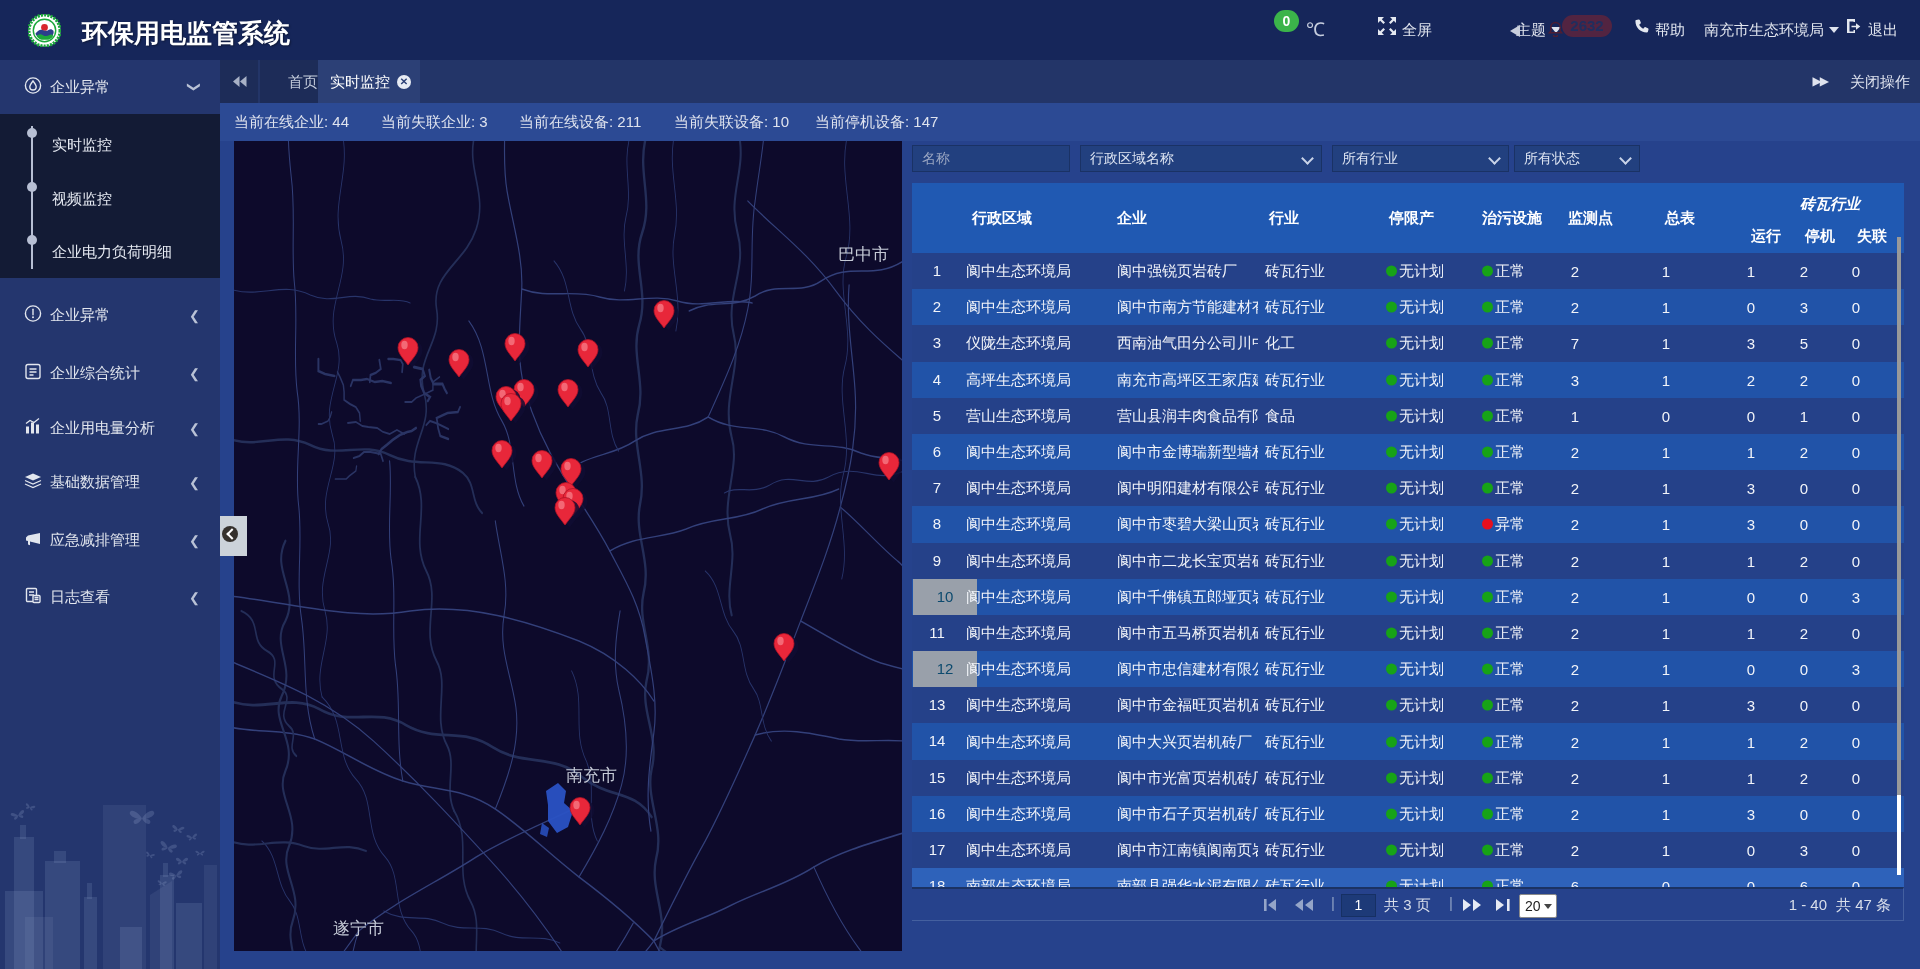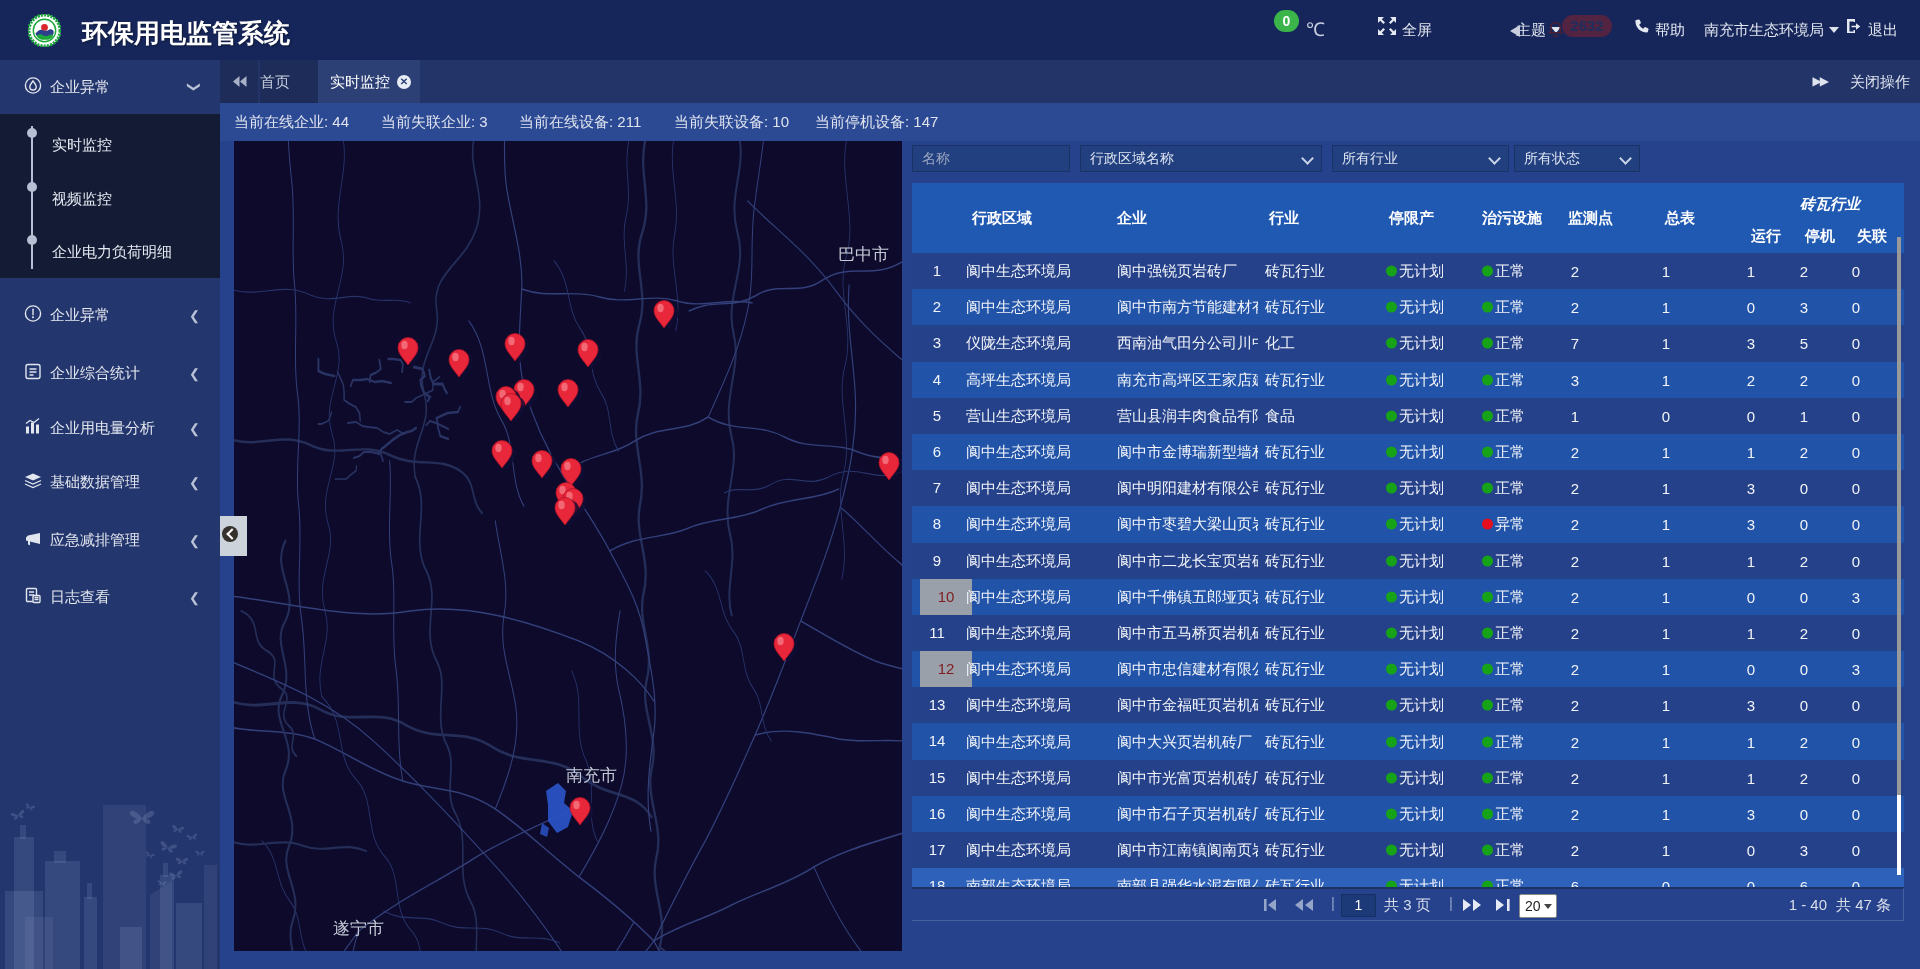--- a/index.html
+++ b/index.html
@@ -23,21 +23,21 @@
 .finput{position:absolute;height:27px;background:#22407f;border:1px solid #1a3265;color:#9aa6c2;font-size:14px;line-height:25px;padding-left:9px}
 .fsel{position:absolute;height:27px;background:#22407f;border:1px solid #1a3265;color:#dde4f2;font-size:14px;line-height:25px;padding-left:9px}
 .fchev{position:absolute;top:8px;right:9px;width:9px;height:9px;border-left:2px solid #c9d3e8;border-bottom:2px solid #c9d3e8;transform:rotate(-45deg)}
 #thead{position:absolute;left:912px;top:183px;width:992px;height:70px;background:#2059b2;color:#fff;font-size:15px;font-weight:bold;z-index:5}
 .hc{position:absolute;white-space:nowrap}
 #tbody{position:absolute;left:912px;top:253px;width:992px;height:634px;overflow:hidden;z-index:5}
 .trow{position:relative;width:992px;height:36.2px;color:#f2f4f9;font-size:15px}
 .trow .c{position:absolute;top:50%;transform:translateY(-50%);white-space:nowrap}
 .trow .num{width:40px;text-align:center}
 .ncell{position:absolute;left:0;top:0;width:50px;height:100%;text-align:center;line-height:36.2px}
-.ncell.grey{background:#99a0aa;color:#7f1d1d;width:52px;left:8px}
+.ncell.grey{background:#99a0aa;color:#0c4a6e;width:64px;left:1px}
 .dot{position:absolute;top:50%;transform:translateY(-50%);width:11px;height:11px;border-radius:50%}
 #pgbar{position:absolute;left:912px;top:887px;width:992px;height:34px;background:#26428c;border-top:2px solid #1b3263;border-bottom:1px solid #44609f;border-right:1px solid #44609f;z-index:6;color:#d8deea;font-size:15px}
 #sbar{position:absolute;left:1897px;top:237px;width:4px;height:558px;background:#999;z-index:7}
 #sthumb{position:absolute;left:1897px;top:795px;width:4px;height:80px;background:#fff;z-index:7}
 #collapse{position:absolute;left:220px;top:516px;width:27px;height:40px;background:#ccd3da;z-index:15}
 #collapse .cc{position:absolute;left:2px;top:10px;width:16px;height:16px;border-radius:50%;background:#35312d}
 #collapse .cc:after{content:"";position:absolute;left:6px;top:4px;width:6px;height:6px;border-left:2px solid #fff;border-bottom:2px solid #fff;transform:rotate(45deg)}
 .tico{display:inline-block;vertical-align:middle}
 </style></head>
 <body>
@@ -230,21 +230,21 @@
       <span class="chev">❮</span>
   </div>
 </div>
 
 <div id="tabbar">
   <div style="position:absolute;left:0;top:0;width:38px;height:43px;background:#1d2c58">
       <svg style="position:absolute;left:13px;top:16px" width="14" height="11" viewBox="0 0 14 11" fill="#a8b1c6">
         <path d="M6.5 0 0 5.5 6.5 11zM13.5 0 7 5.5l6.5 5.5z"></path>
       </svg>
     </div>
-  <div style="position:absolute;left:40px;top:0;width:58px;height:43px;background:#1d2c58;line-height:43px;color:#c3cbdb;font-size:15px;text-align:left">首页</div>
+  <div style="position:absolute;left:40px;top:0;width:58px;height:43px;background:#1d2c58;line-height:43px;color:#c3cbdb;font-size:15px;text-align:right">首页</div>
   <div style="position:absolute;left:98px;top:0;width:102px;height:43px;background:#2c4076;color:#fff">
      <span style="position:absolute;left:12px;line-height:43px;font-size:15px">实时监控</span>
      <span style="position:absolute;right:9px;top:15px;width:14px;height:14px;border-radius:50%;background:#e8ecf4;color:#2c4076;font-size:10px;line-height:14px;text-align:center;font-weight:bold">✕</span>
   </div>
   <div style="position:absolute;right:93px;top:14px;color:#dfe3ee;font-size:12px;letter-spacing:-2px">▶▶</div>
   <div style="position:absolute;right:10px;top:0;line-height:43px;color:#dfe3ee;font-size:15px">关闭操作</div>
 </div>
 
 <div id="stats">
   <span class="htxt" style="position:absolute;left:14px;top:10px">当前在线企业: 44</span>

